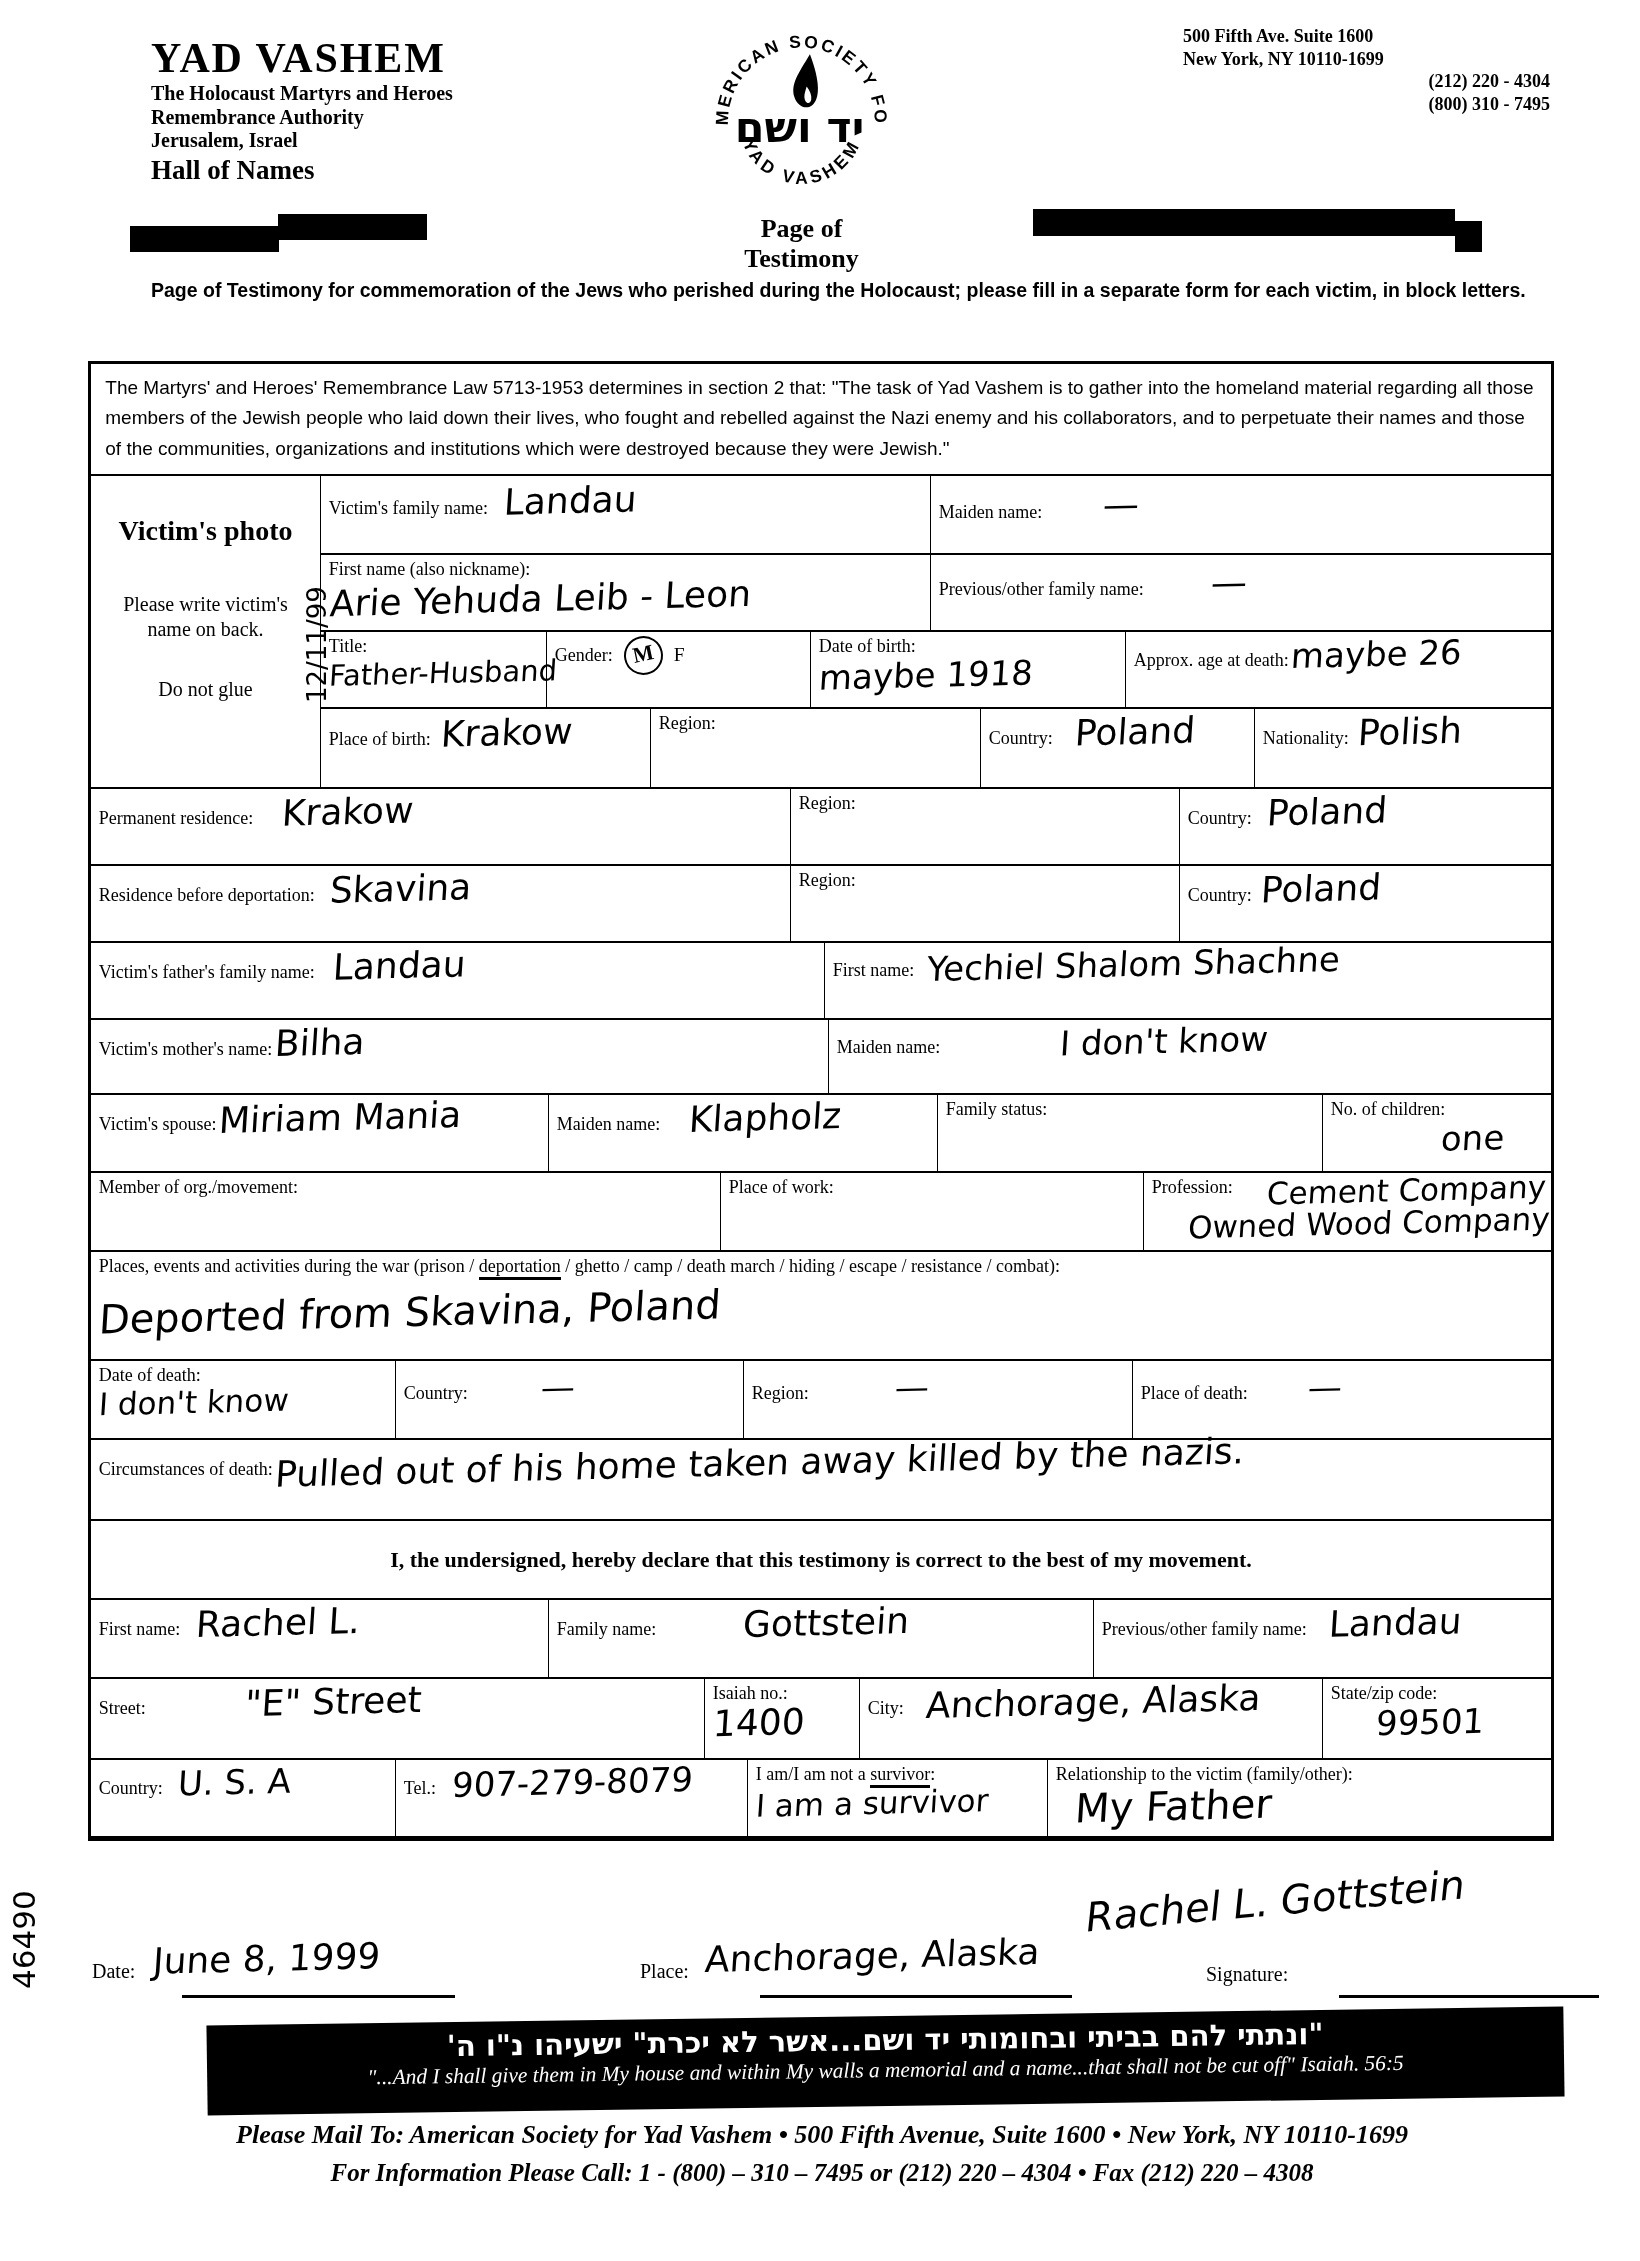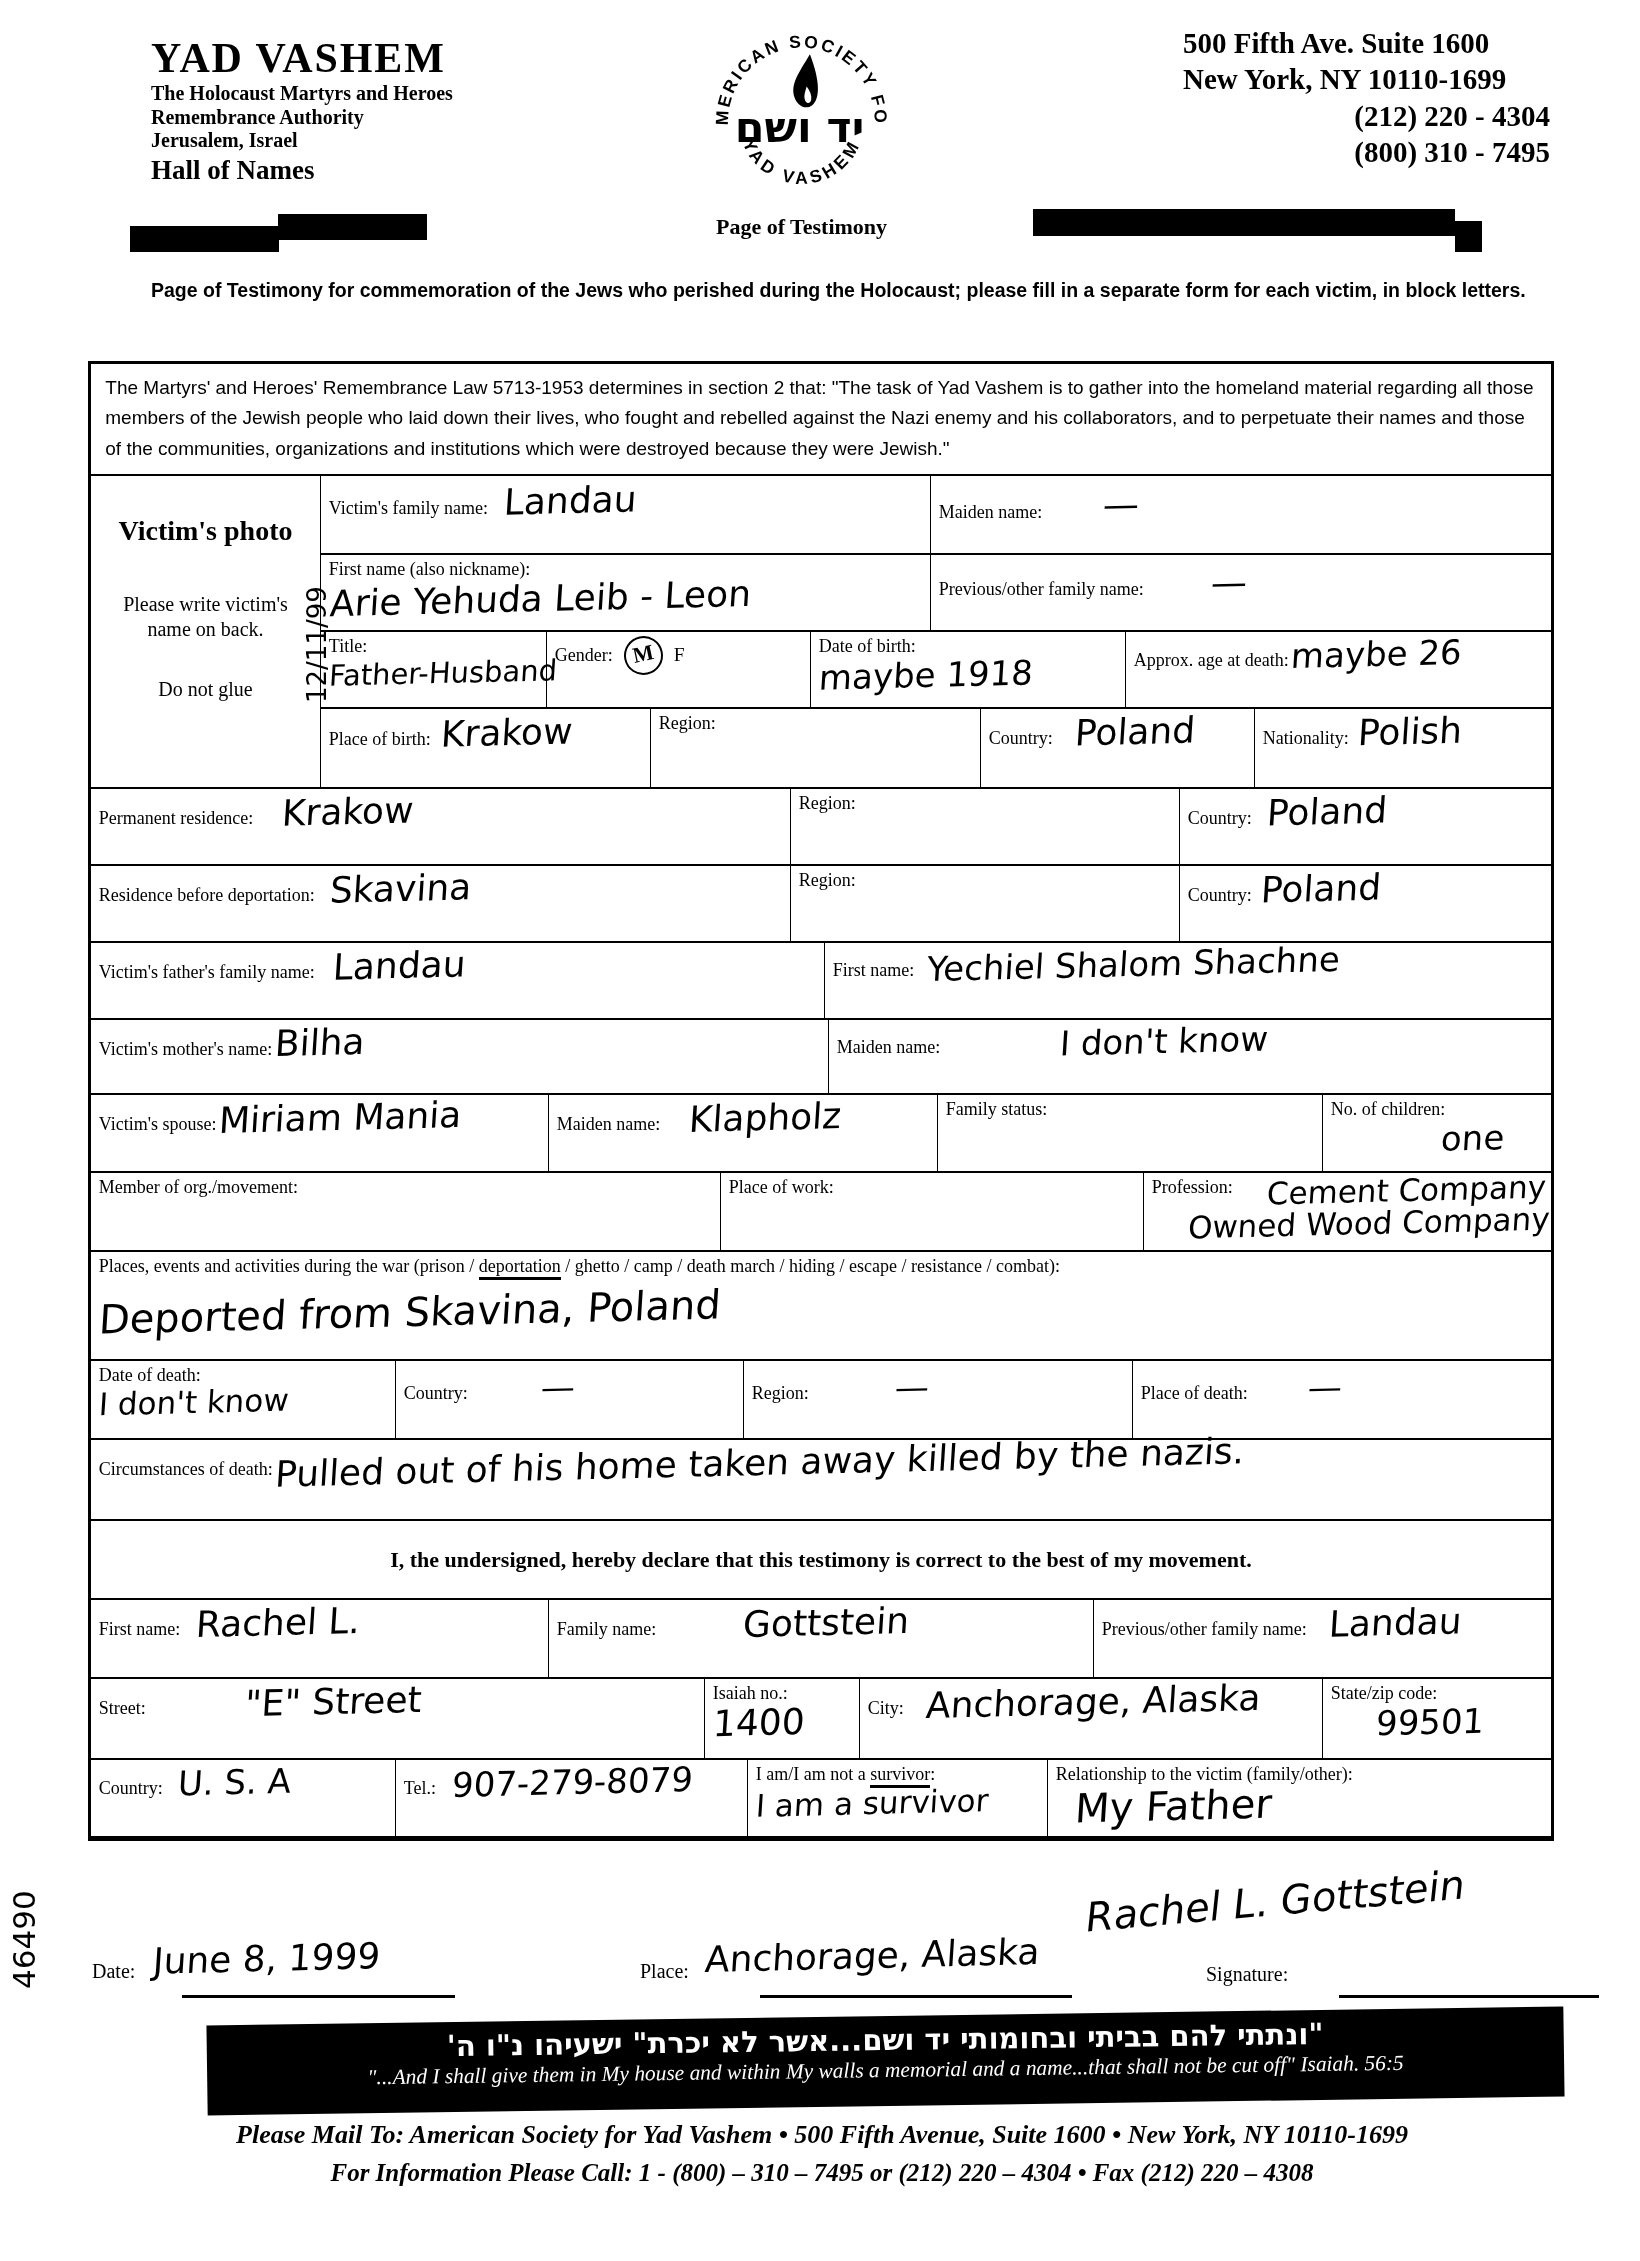--- a/index.html
+++ b/index.html
@@ -4,23 +4,23 @@
 <style>
   html,body{margin:0;padding:0;background:#e8e8e8;}
   .page{position:relative;width:1641px;height:2261px;background:#ffffff;color:#000;
         font-family:"Liberation Serif",serif;overflow:hidden;}
   .abs{position:absolute;}
 
   
   .org-name{font-size:42px;font-weight:bold;letter-spacing:1.9px;font-family:"Liberation Serif",serif;}
   .org-sub{font-size:20px;font-weight:bold;line-height:1.18;}
   .org-hall{font-size:27px;font-weight:bold;margin-top:2.6px;}
-  .addr{font-size:29px;font-weight:bold;line-height:1.25;}
+  .addr{font-size:18px;font-weight:bold;line-height:1.25;}
   .addr .r{text-align:right;}
-  .page-title{font-size:22px;font-weight:bold;}
+  .page-title{font-size:26px;font-weight:bold;}
   .bar{position:absolute;background:#000;}
 
   .intro{font-family:"Liberation Sans",sans-serif;font-weight:bold;font-size:19.5px;line-height:1.5;}
 
   
   .form{position:absolute;left:88px;top:361px;width:1466px;border:3.2px solid #000;box-sizing:border-box;background:#fff;}
   .row{display:flex;border-bottom:2.6px solid #000;position:relative;box-sizing:border-box;}
   .row.last{border-bottom:none;}
   .cell{position:relative;border-right:1.9px solid #000;box-sizing:border-box;padding:3.9px 7.8px;overflow:visible;}
   .cell.fill{flex:1;border-right:none;}

